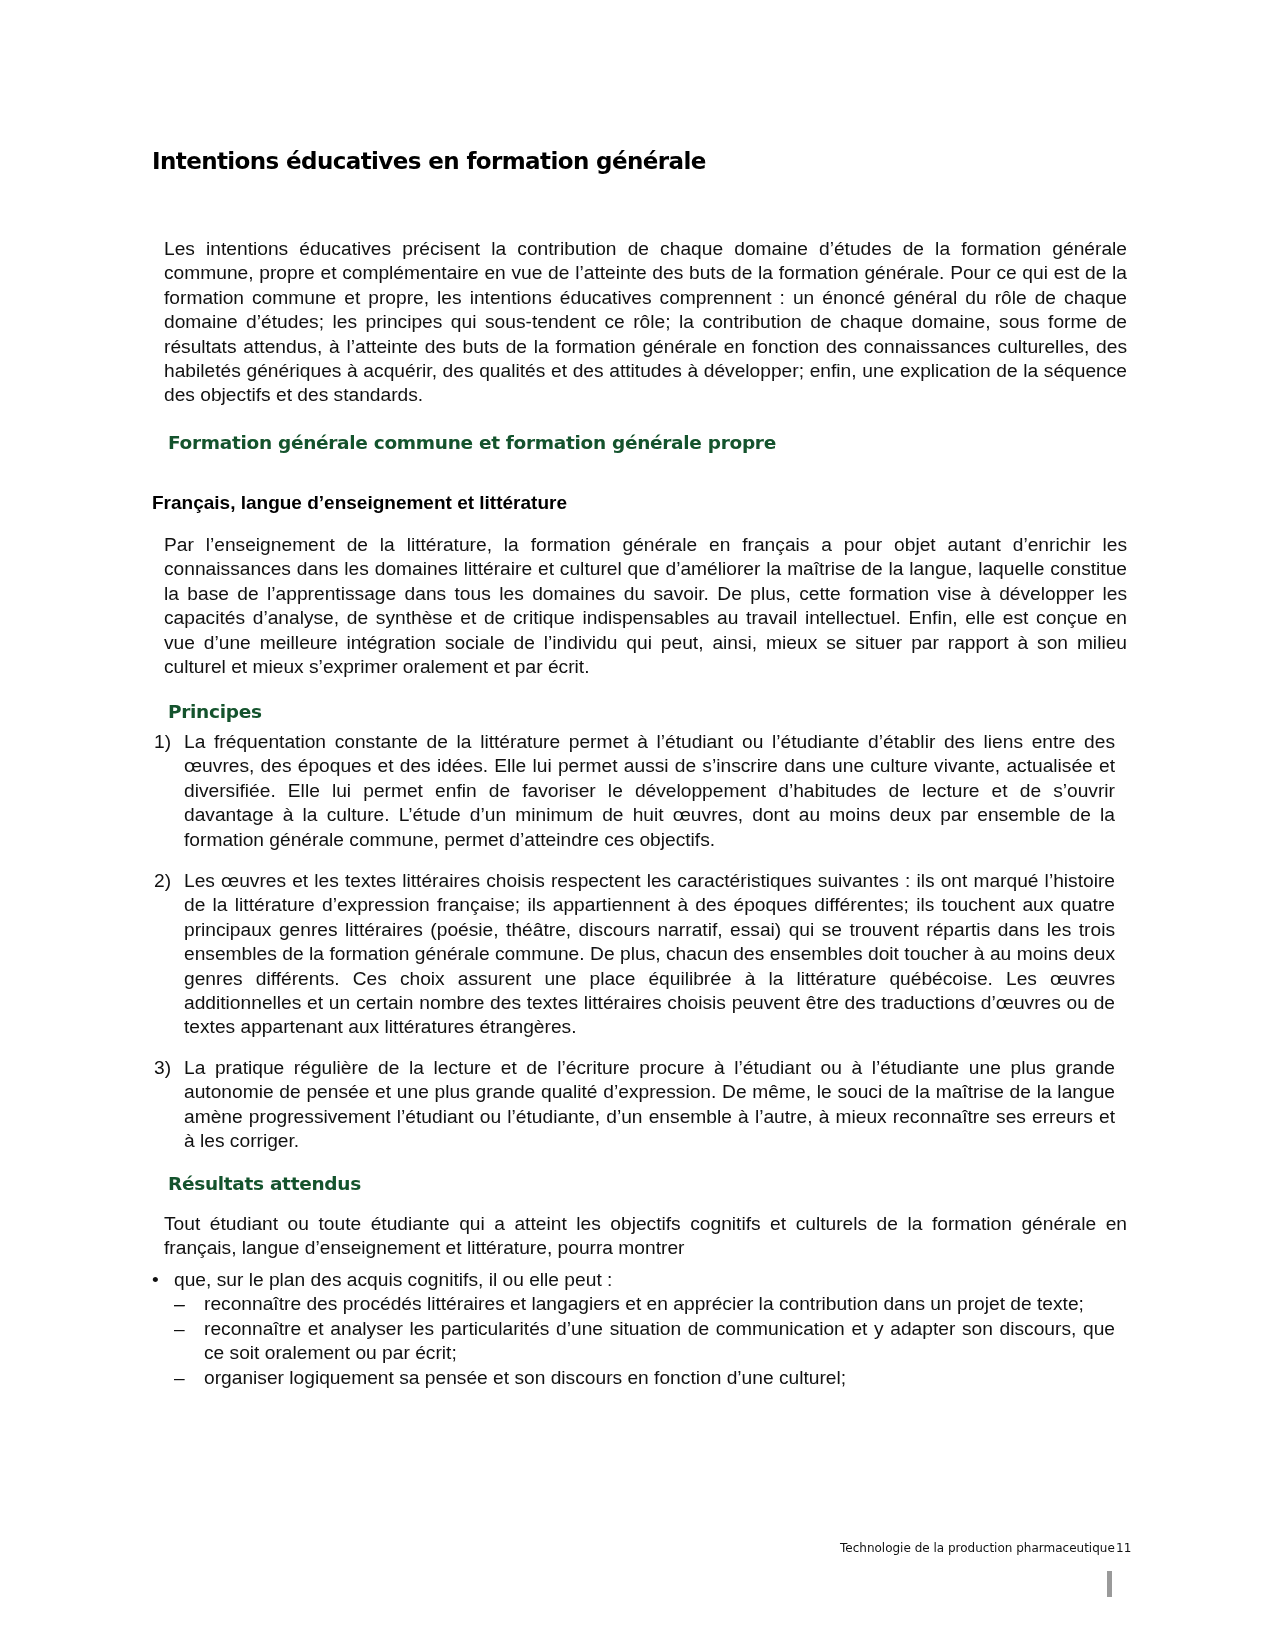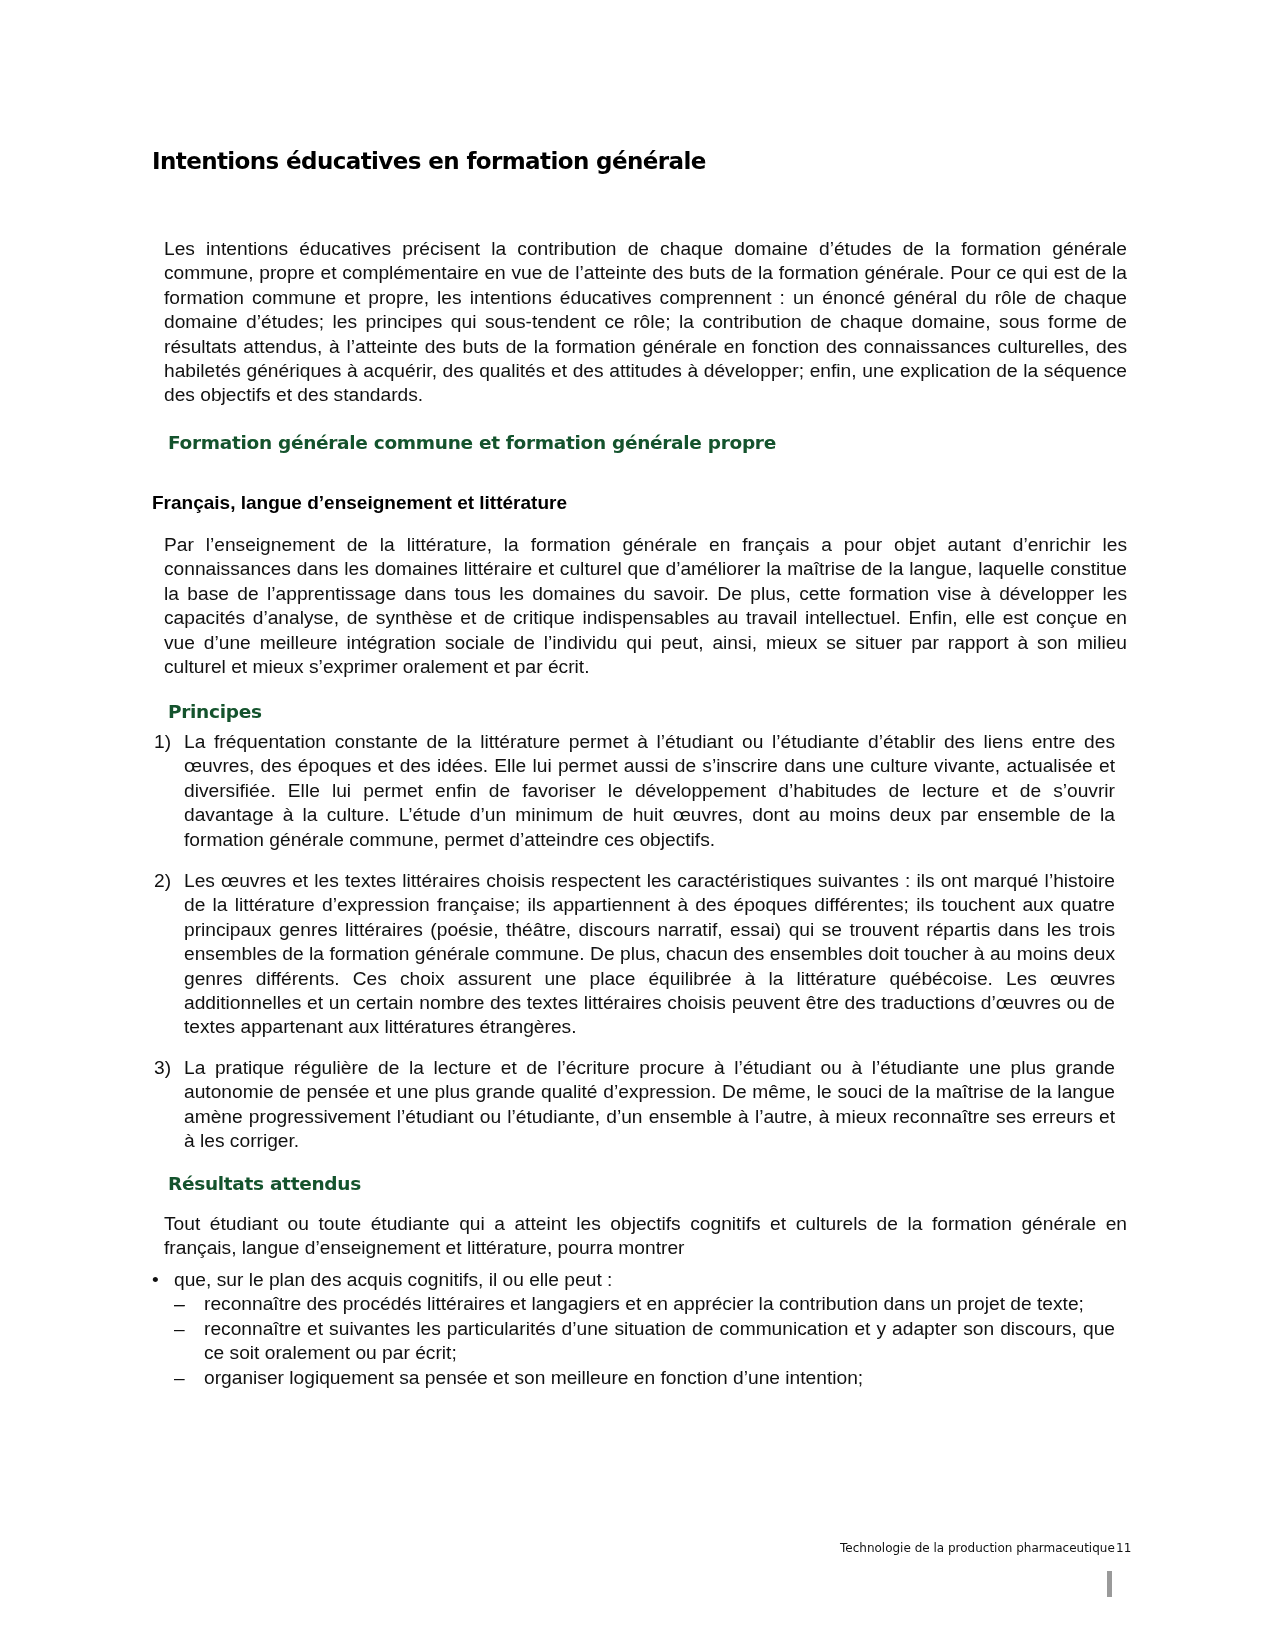--- a/index.html
+++ b/index.html
@@ -179,25 +179,25 @@
     </div>
     <div class="dash-item">
       <span class="dash">–</span>
     </div>
     <div class="dash-item">
       <span class="dash">–</span>
       <span>reconnaître des procédés littéraires et langagiers et en apprécier la contribution dans un projet de texte;</span>
     </div>
     <div class="dash-item">
       <span class="dash">–</span>
-      <span>reconnaître et suivantes les particularités d’une situation de communication et y adapter son discours, que ce soit oralement ou par écrit;</span>
-    </div>
-    <div class="dash-item">
-      <span class="dash">–</span>
-      <span>organiser logiquement sa pensée et son meilleure en fonction d’une intention;</span>
+      <span>reconnaître et analyser les particularités d’une situation de communication et y adapter son discours, que ce soit oralement ou par écrit;</span>
+    </div>
+    <div class="dash-item">
+      <span class="dash">–</span>
+      <span>organiser logiquement sa pensée et son discours en fonction d’une culturel;</span>
     </div>
   </div>
 
 </div>
 
 <div class="footer-text">Technologie de la production pharmaceutique</div>
 <div class="footer-page">11</div>
 <div class="footer-bar"></div>
 
 </body></html>

